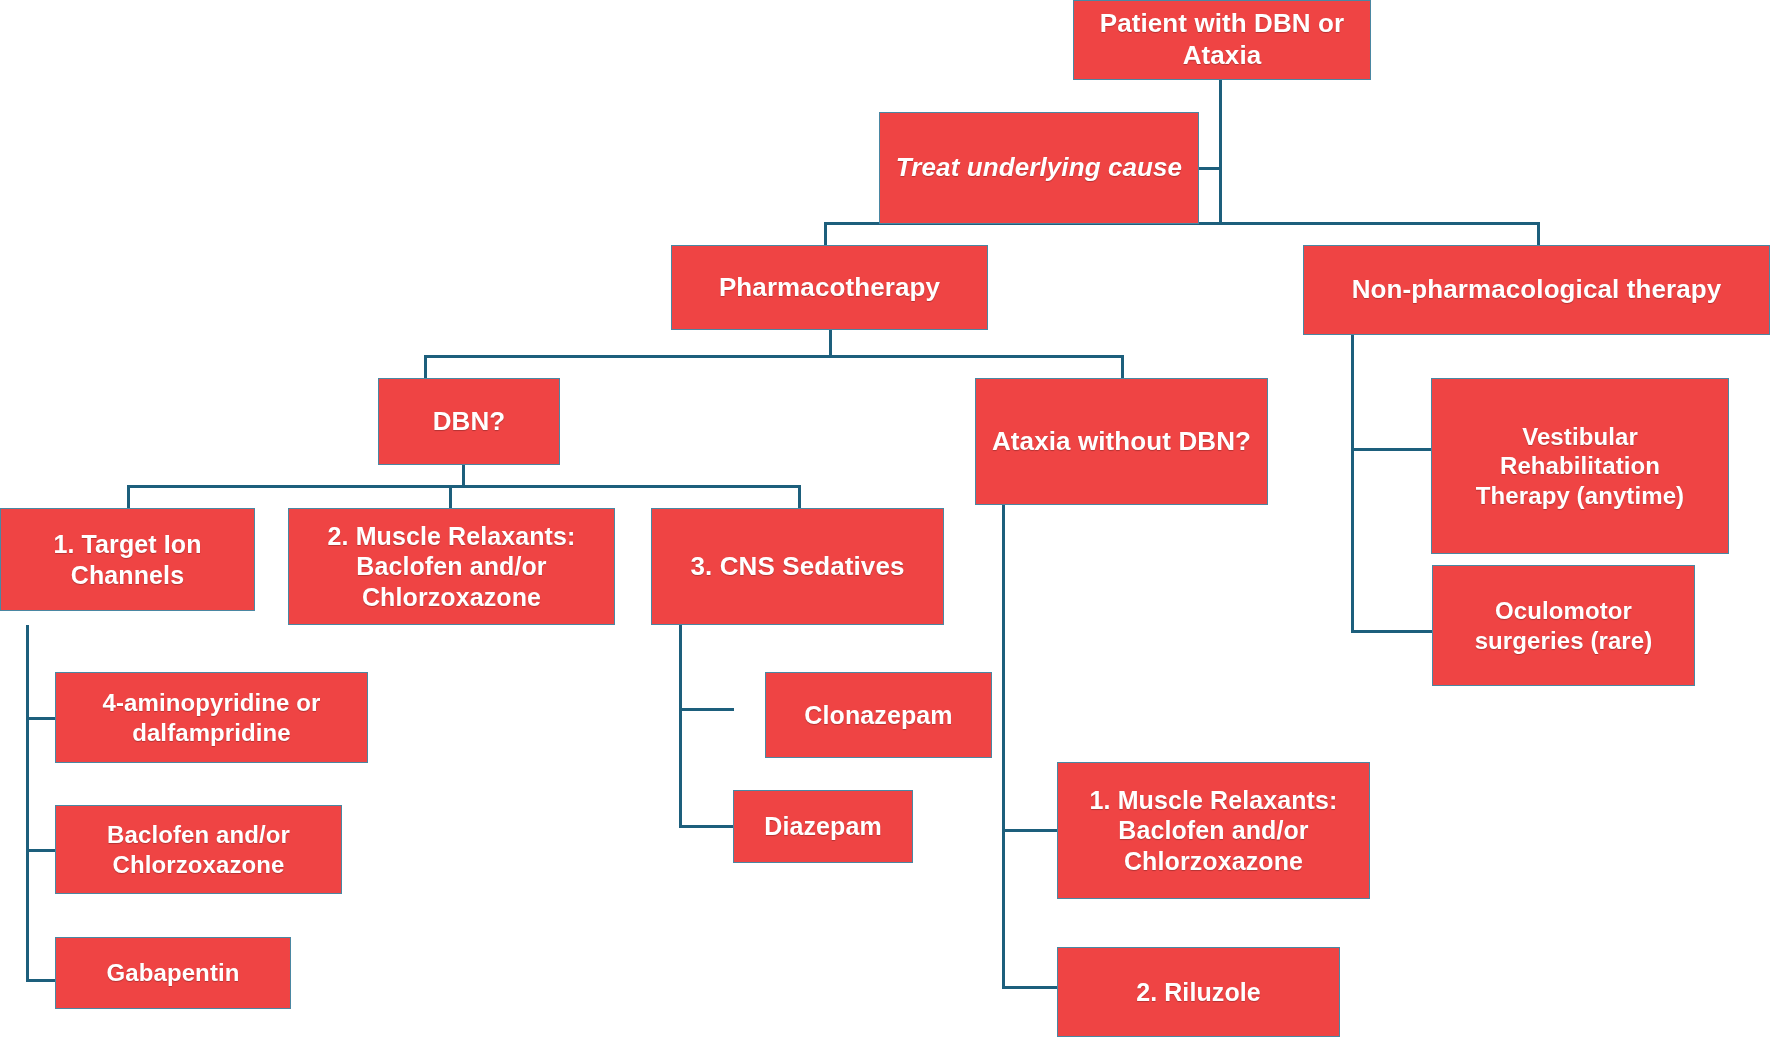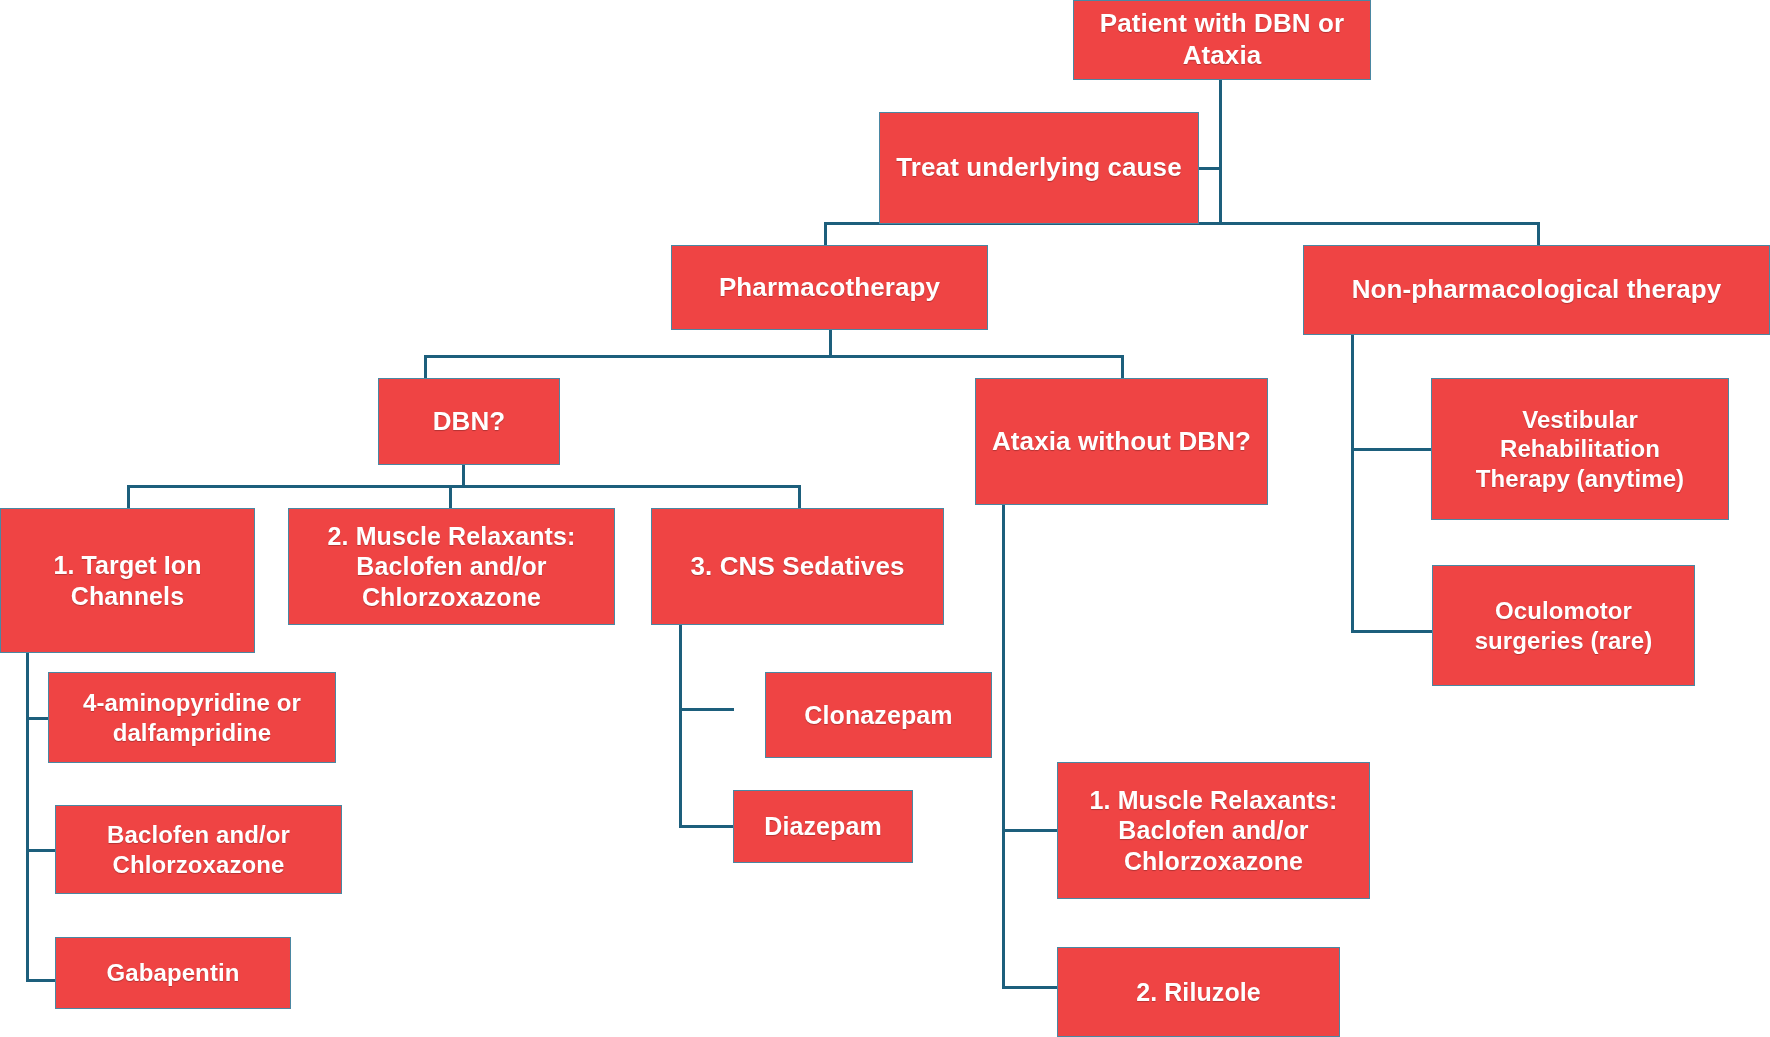--- a/index.html
+++ b/index.html
@@ -87,56 +87,56 @@
 
   <div class="conn v" style="left:1351px; top:335px; height:298px;"></div>
   <div class="conn h" style="left:1351px; top:448px; width:82px;"></div>
   <div class="conn h" style="left:1351px; top:630px; width:82px;"></div>
 
   <div class="node f26" style="left:1073px; top:0px; width:298px; height:80px;">
     <span>Patient with DBN or
 Ataxia</span>
   </div>
 
-  <div class="node f26" style="left:879px; top:112px; width:320px; height:112px;">
+  <div class="node f26" style="left:879px; top:112px; width:320px; height:112px;font-style:italic;">
     <span>Treat underlying cause</span>
   </div>
 
   <div class="node f26" style="left:671px; top:245px; width:317px; height:85px;">
     <span>Pharmacotherapy</span>
   </div>
 
   <div class="node f26" style="left:1303px; top:245px; width:467px; height:90px;">
     <span>Non-pharmacological therapy</span>
   </div>
 
   <div class="node f26" style="left:378px; top:378px; width:182px; height:87px;">
     <span>DBN?</span>
   </div>
 
   <div class="node f26" style="left:975px; top:378px; width:293px; height:127px;">
     <span>Ataxia without DBN?</span>
   </div>
 
-  <div class="node f25" style="left:0px; top:508px; width:255px; height:145px;">
+  <div class="node f25" style="left:0px; top:508px; width:255px; height:103px;">
     <span>1.  Target Ion
 Channels</span>
   </div>
 
   <div class="node f25" style="left:288px; top:508px; width:327px; height:117px;">
     <span>2. Muscle Relaxants:
 Baclofen and/or
 Chlorzoxazone</span>
   </div>
 
   <div class="node f26" style="left:651px; top:508px; width:293px; height:117px;">
     <span>3. CNS Sedatives</span>
   </div>
 
-  <div class="node f24" style="left:48px; top:672px; width:288px; height:91px;text-align:center;">
+  <div class="node f24" style="left:55px; top:672px; width:313px; height:91px;text-align:center;">
     <span>4-aminopyridine or
 dalfampridine</span>
   </div>
 
   <div class="node f24" style="left:55px; top:805px; width:287px; height:89px;">
     <span>Baclofen and/or
 Chlorzoxazone</span>
   </div>
 
   <div class="node f24" style="left:55px; top:937px; width:236px; height:72px;">
@@ -154,21 +154,21 @@
   <div class="node f25" style="left:1057px; top:762px; width:313px; height:137px;">
     <span>1. Muscle Relaxants:
 Baclofen and/or
 Chlorzoxazone</span>
   </div>
 
   <div class="node f25" style="left:1057px; top:947px; width:283px; height:90px;">
     <span>2. Riluzole</span>
   </div>
 
-  <div class="node f24" style="left:1431px; top:378px; width:298px; height:142px;">
+  <div class="node f24" style="left:1431px; top:378px; width:298px; height:176px;">
     <span>Vestibular Rehabilitation
 Therapy (anytime)</span>
   </div>
 
   <div class="node f24" style="left:1432px; top:565px; width:263px; height:121px;">
     <span>Oculomotor
 surgeries (rare)</span>
   </div>
 
 </div>

